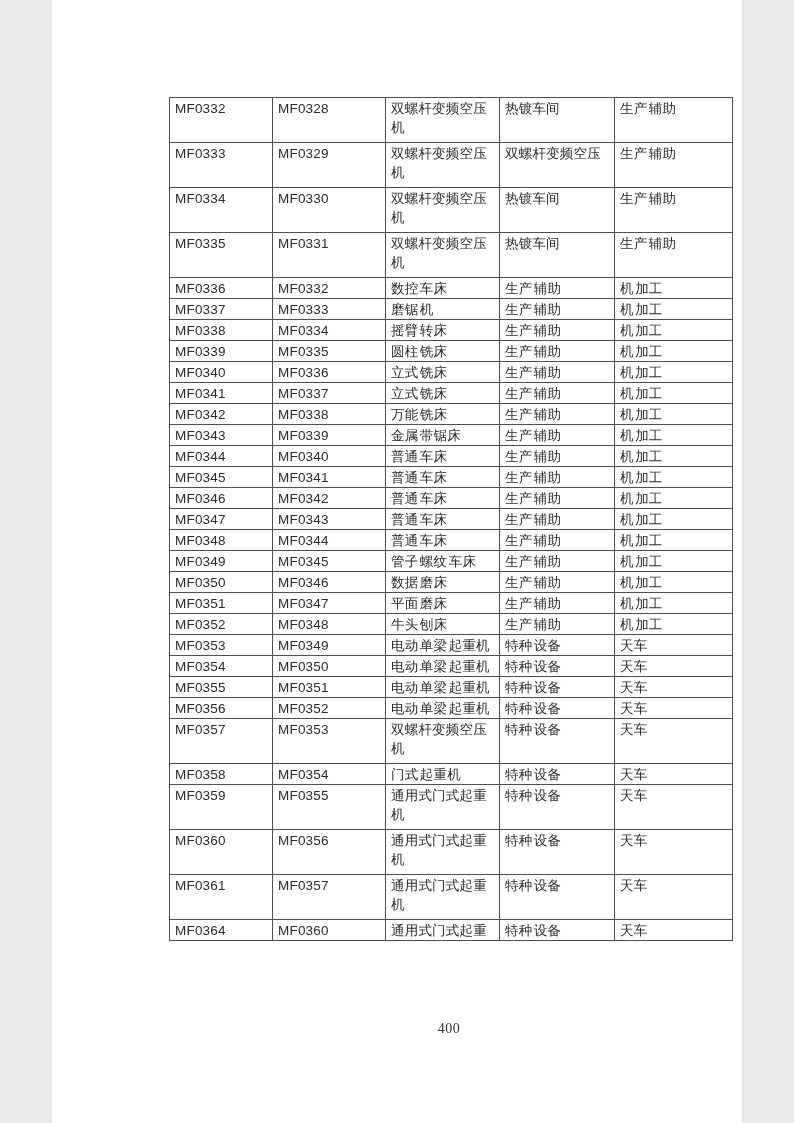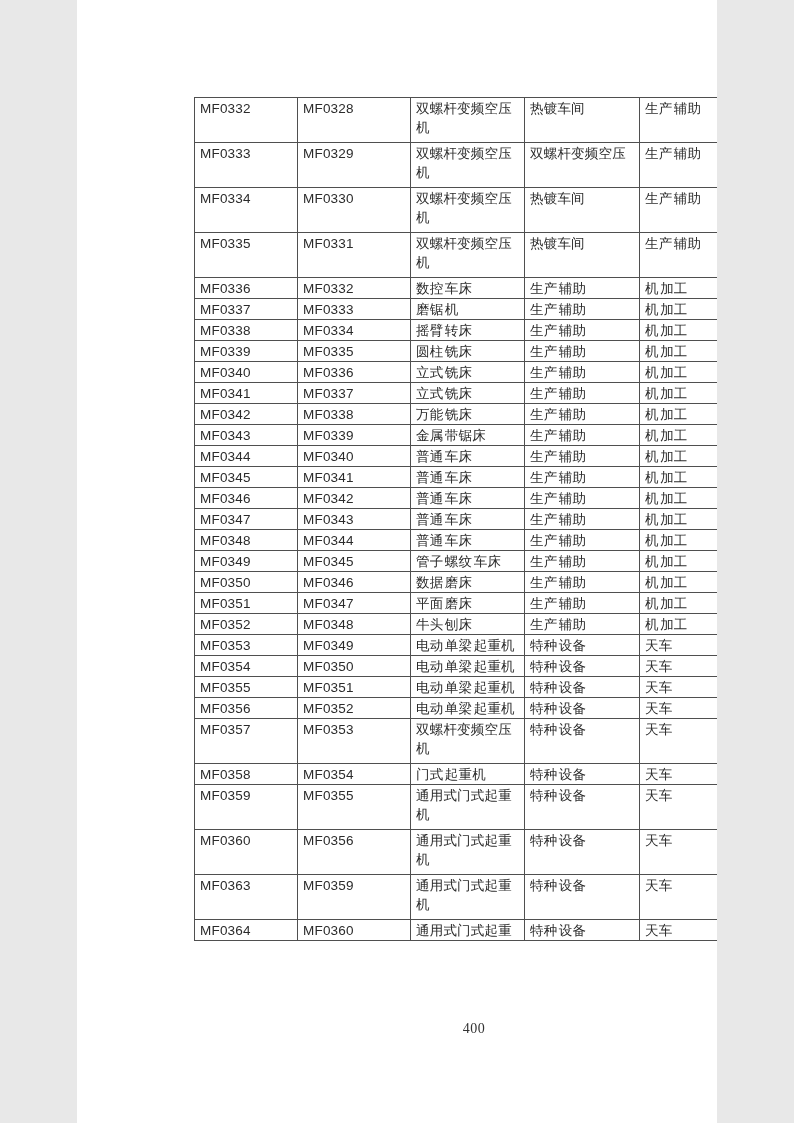--- a/index.html
+++ b/index.html
@@ -3,21 +3,21 @@
 <meta charset="utf-8">
 <style>
   html, body {
     margin: 0;
     padding: 0;
     background: #e8e8e8;
     font-family: "Liberation Sans", sans-serif;
   }
   .page {
     position: relative;
-    width: 640px;
+    width: 690px;
     height: 1123px;
     margin: 0 auto;
     background: #ffffff;
     overflow: hidden;
   }
   table.equipment-table {
     position: absolute;
     left: 117px;
     top: 97px;
     width: 563px;
@@ -275,22 +275,22 @@
         </tr>
         <tr class="multi">
           <td>MF0360</td>
           <td>MF0356</td>
           <td>通用式门式起重
 机</td>
           <td>特种 设备</td>
           <td>天车</td>
         </tr>
         <tr class="multi">
-          <td>MF0363</td>
-          <td>MF0359</td>
+          <td>MF0361</td>
+          <td>MF0357</td>
           <td>通用式门式起重
 机</td>
           <td>特种 设备</td>
           <td>天车</td>
         </tr>
         <tr>
           <td>MF0364</td>
           <td>MF0360</td>
           <td>通用式门式起重</td>
           <td>特种 设备</td>

